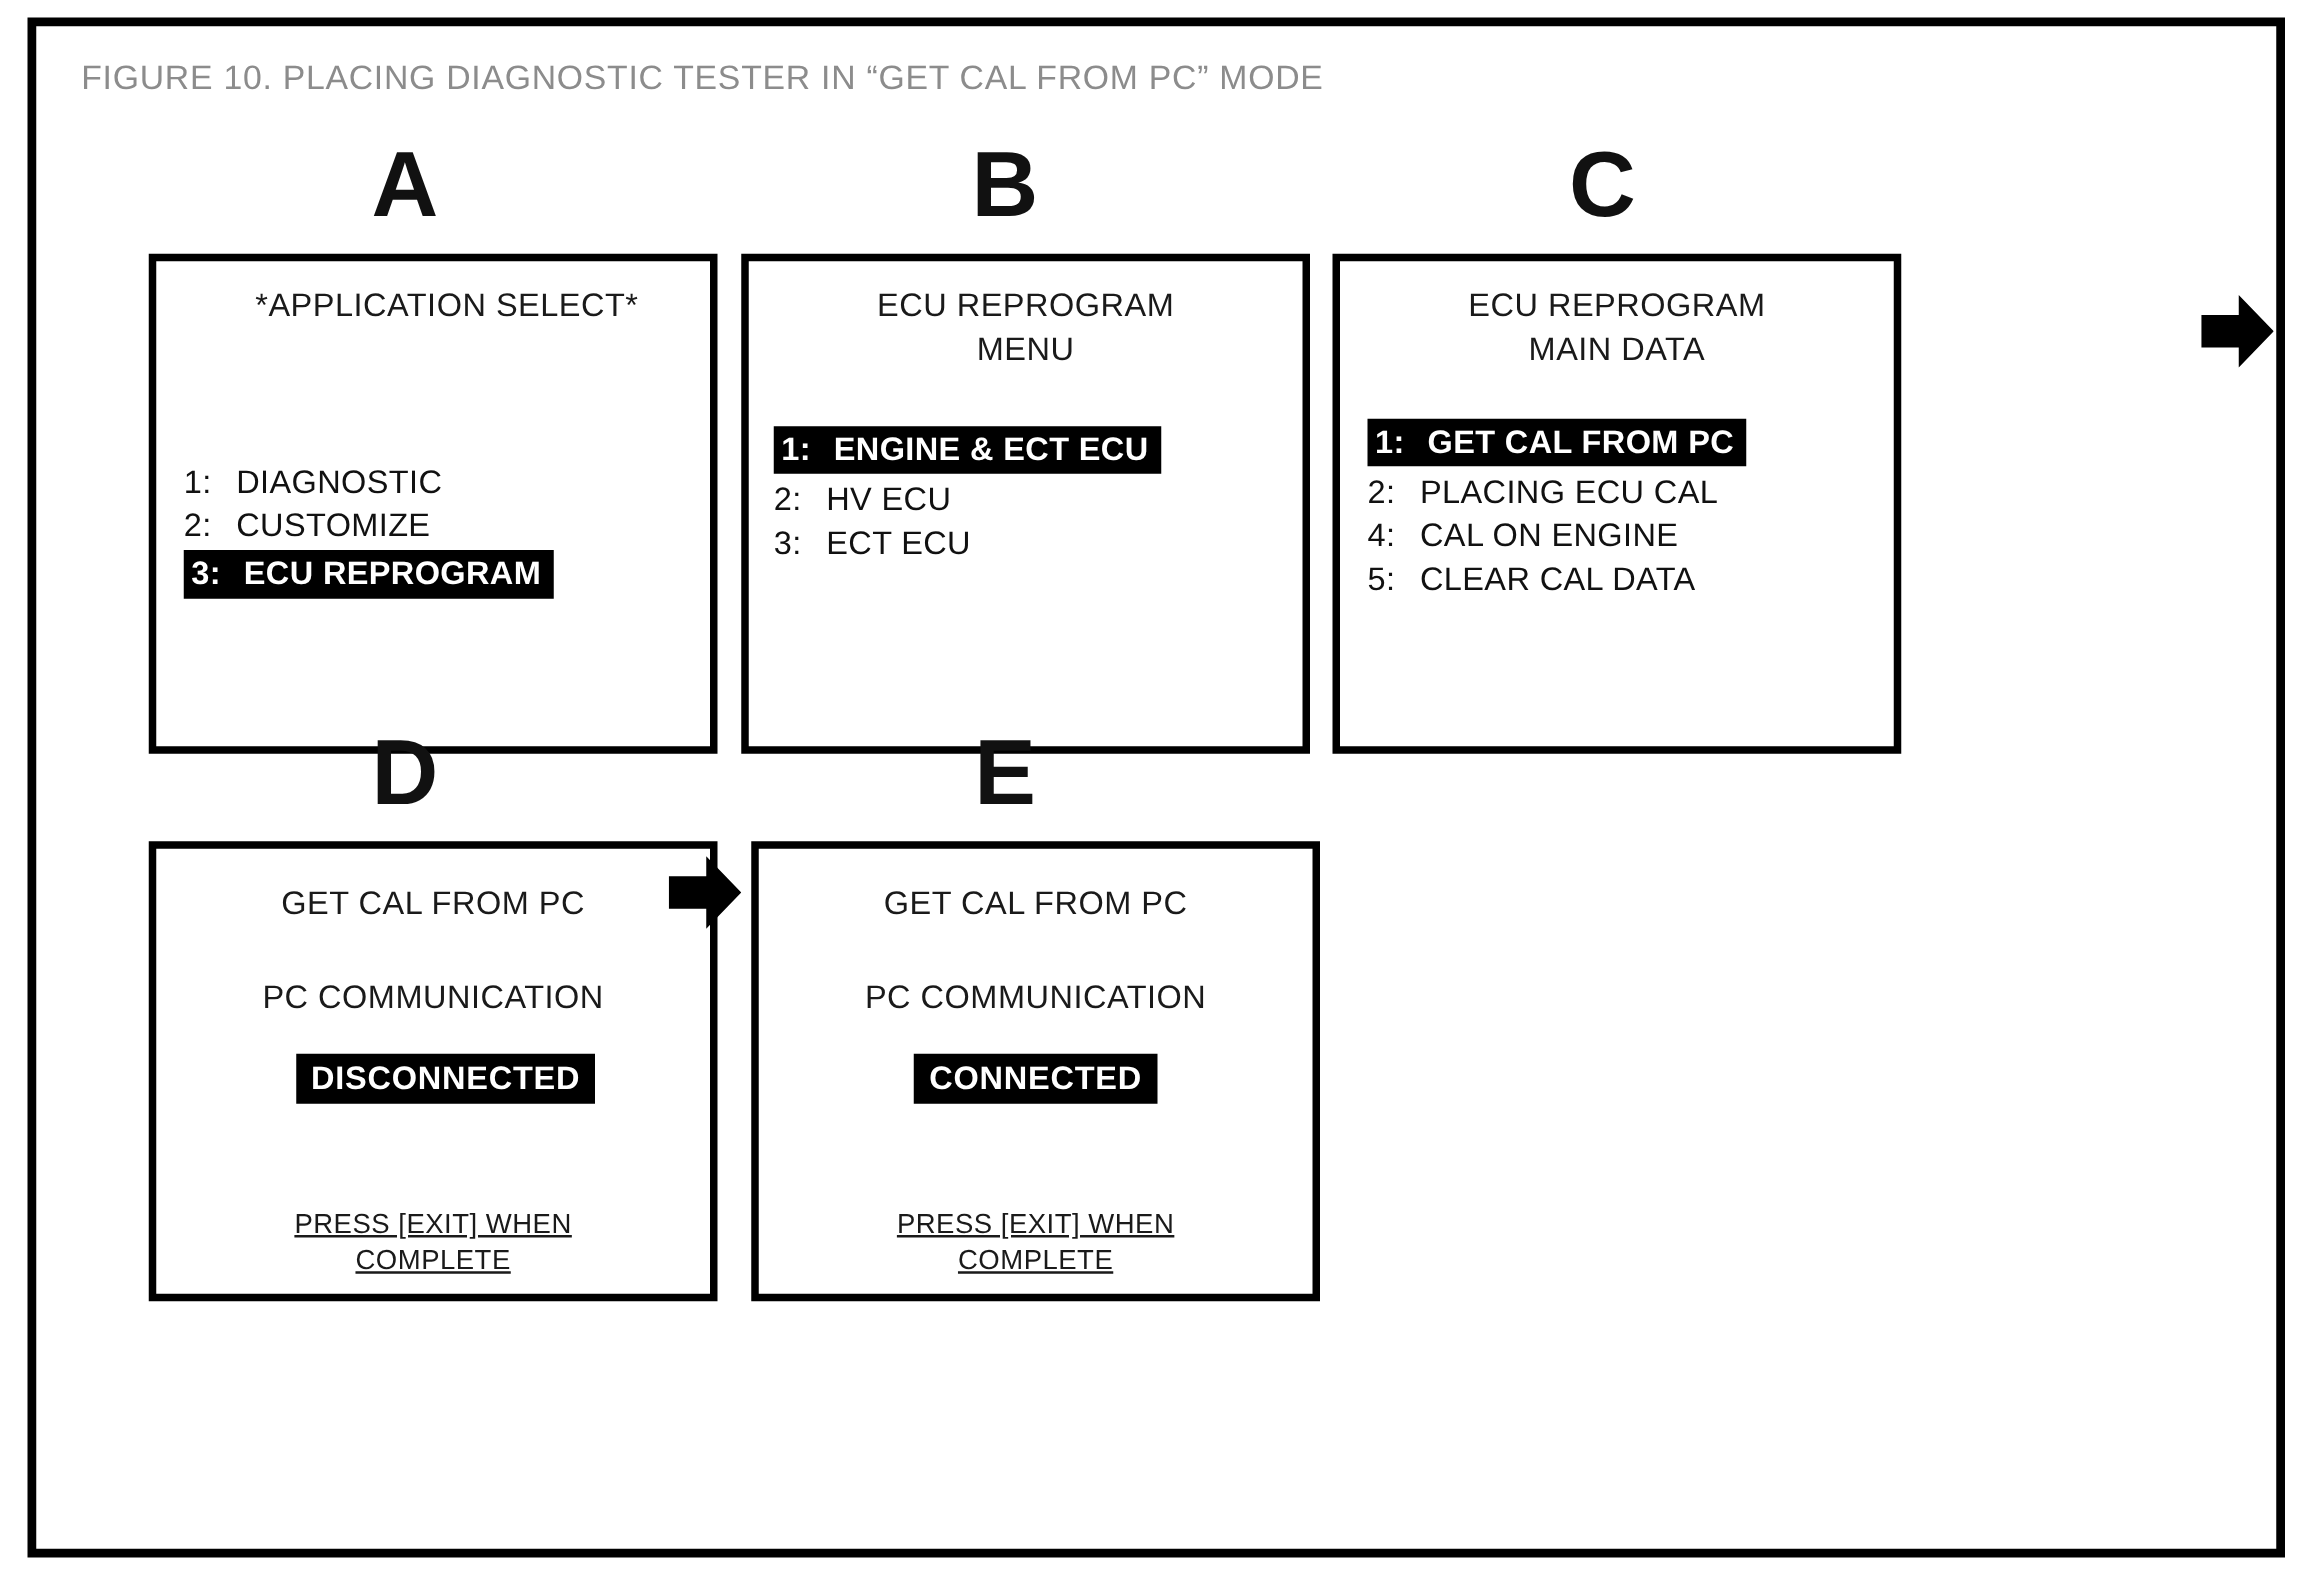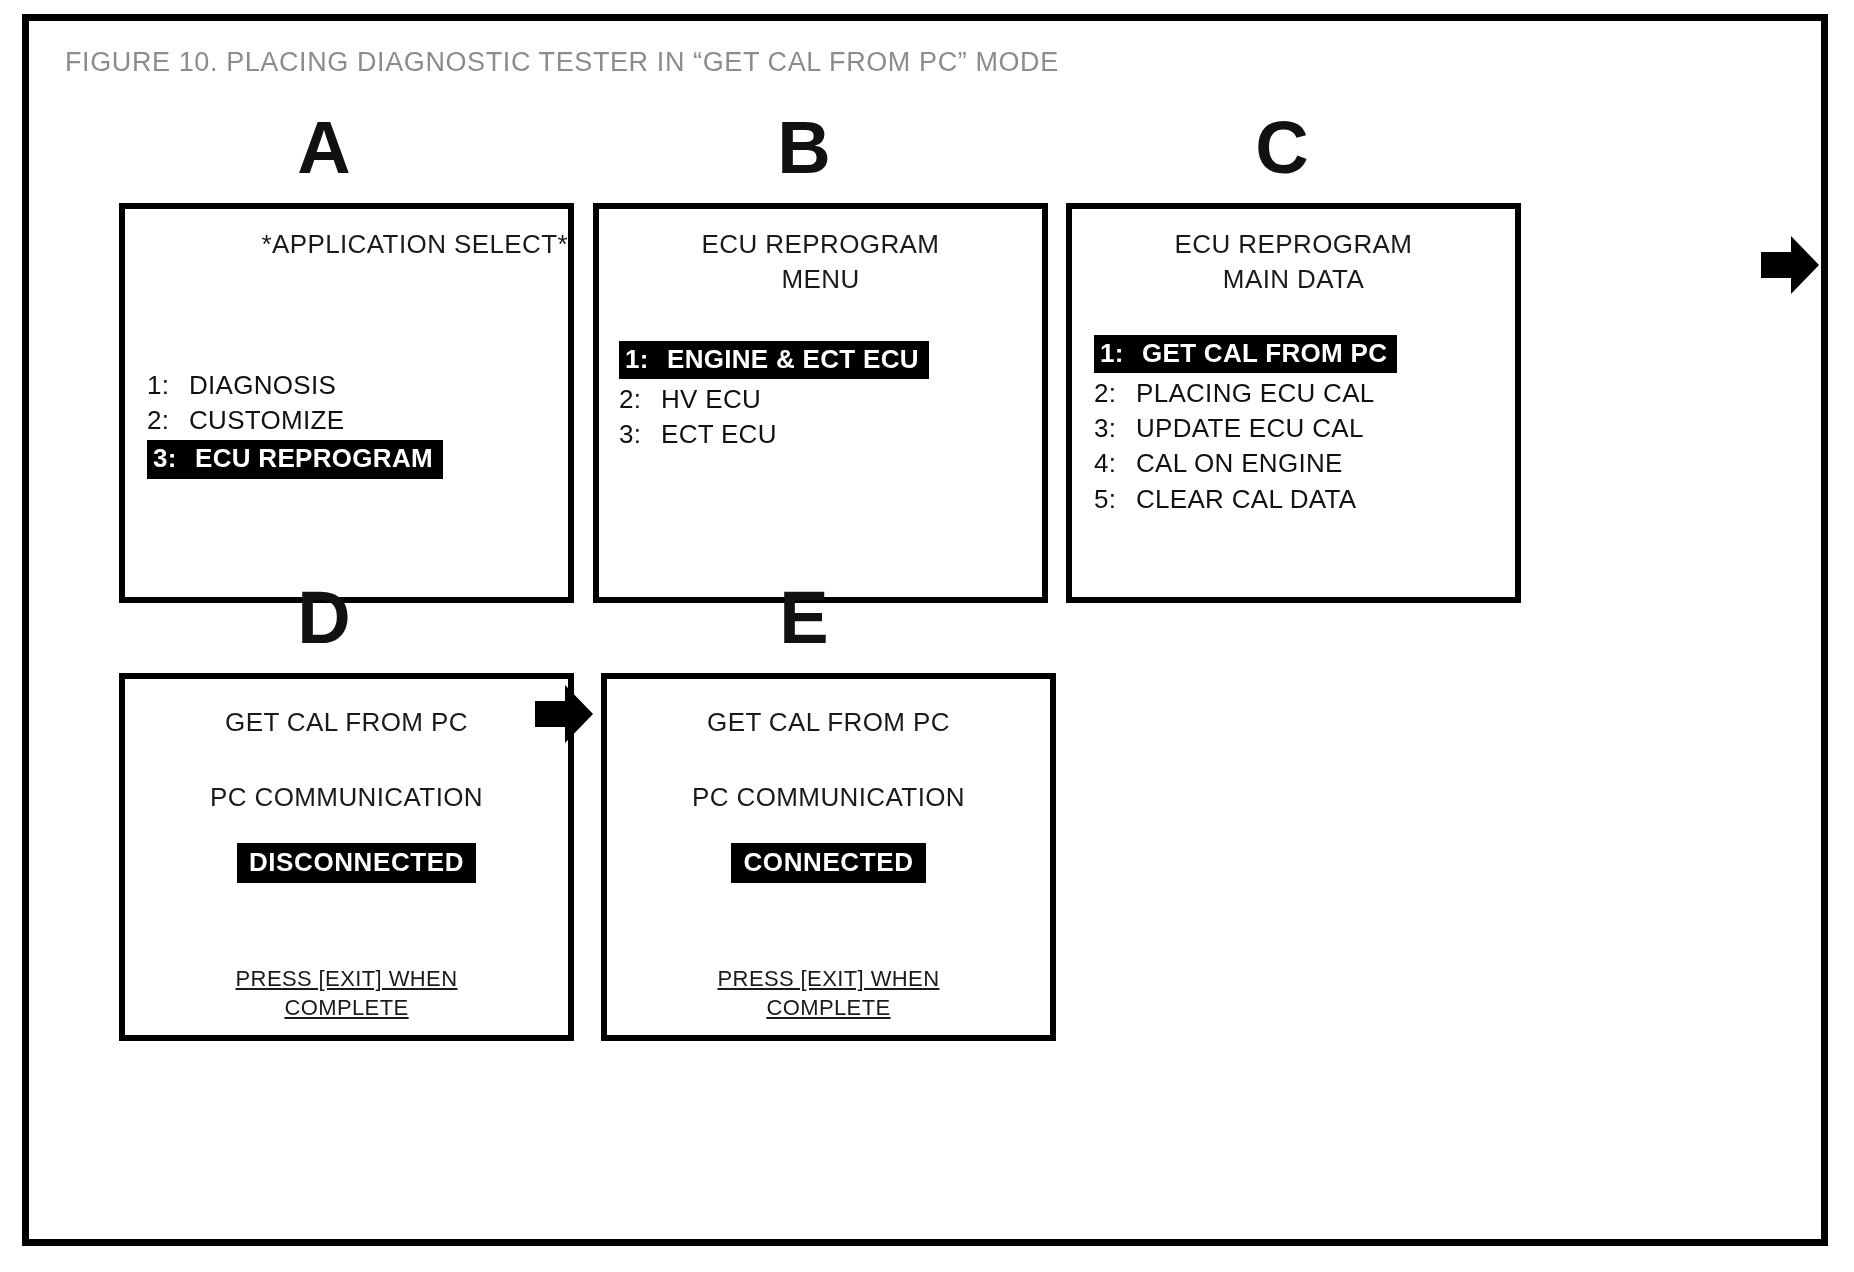--- a/index.html
+++ b/index.html
@@ -128,24 +128,24 @@
 </head>
 <body>
 
 <div class="figure-frame">
 
   <div class="figure-title">FIGURE 10.  PLACING DIAGNOSTIC TESTER IN “GET CAL FROM PC” MODE</div>
 
   <div class="panel-letter" style="left:255px; top:90px;">A</div>
   <div class="panel" style="left:90px; top:182px; width:455px; height:400px;">
     <div class="screen">
-      <div class="scr-title" style="text-align:right; padding-left:22px;">*APPLICATION SELECT*</div>
+      <div class="scr-title" style="text-align:center; padding-left:22px;">*APPLICATION SELECT*</div>
       <div class="menu-list" style="margin-top:106px; padding-left:22px;">
         <div class="menu-row">
-          <span class="idx">1:</span><span>DIAGNOSIS</span>
+          <span class="idx">1:</span><span>DIAGNOSTIC</span>
         </div>
         <div class="menu-row">
           <span class="idx">2:</span><span>CUSTOMIZE</span>
         </div>
         <div style="margin-top:2px;">
           <div class="menu-row selected">
             <span class="idx">3:</span><span>ECU REPROGRAM</span>
           </div>
         </div>
       </div>
@@ -193,23 +193,20 @@
       <div class="menu-list" style="margin-top:38px; padding-left:22px;">
         <div>
           <div class="menu-row selected">
             <span class="idx">1:</span><span>GET CAL FROM PC</span>
           </div>
         </div>
         <div class="menu-row" style="margin-top:3px;">
           <span class="idx">2:</span><span>PLACING ECU CAL</span>
         </div>
         <div class="menu-row">
-          <span class="idx">3:</span><span>UPDATE ECU CAL</span>
-        </div>
-        <div class="menu-row">
           <span class="idx">4:</span><span>CAL ON ENGINE</span>
         </div>
         <div class="menu-row">
           <span class="idx">5:</span><span>CLEAR CAL DATA</span>
         </div>
       </div>
     </div>
   </div>
 
   <div class="arrow" style="left:1732px; top:213px;">

